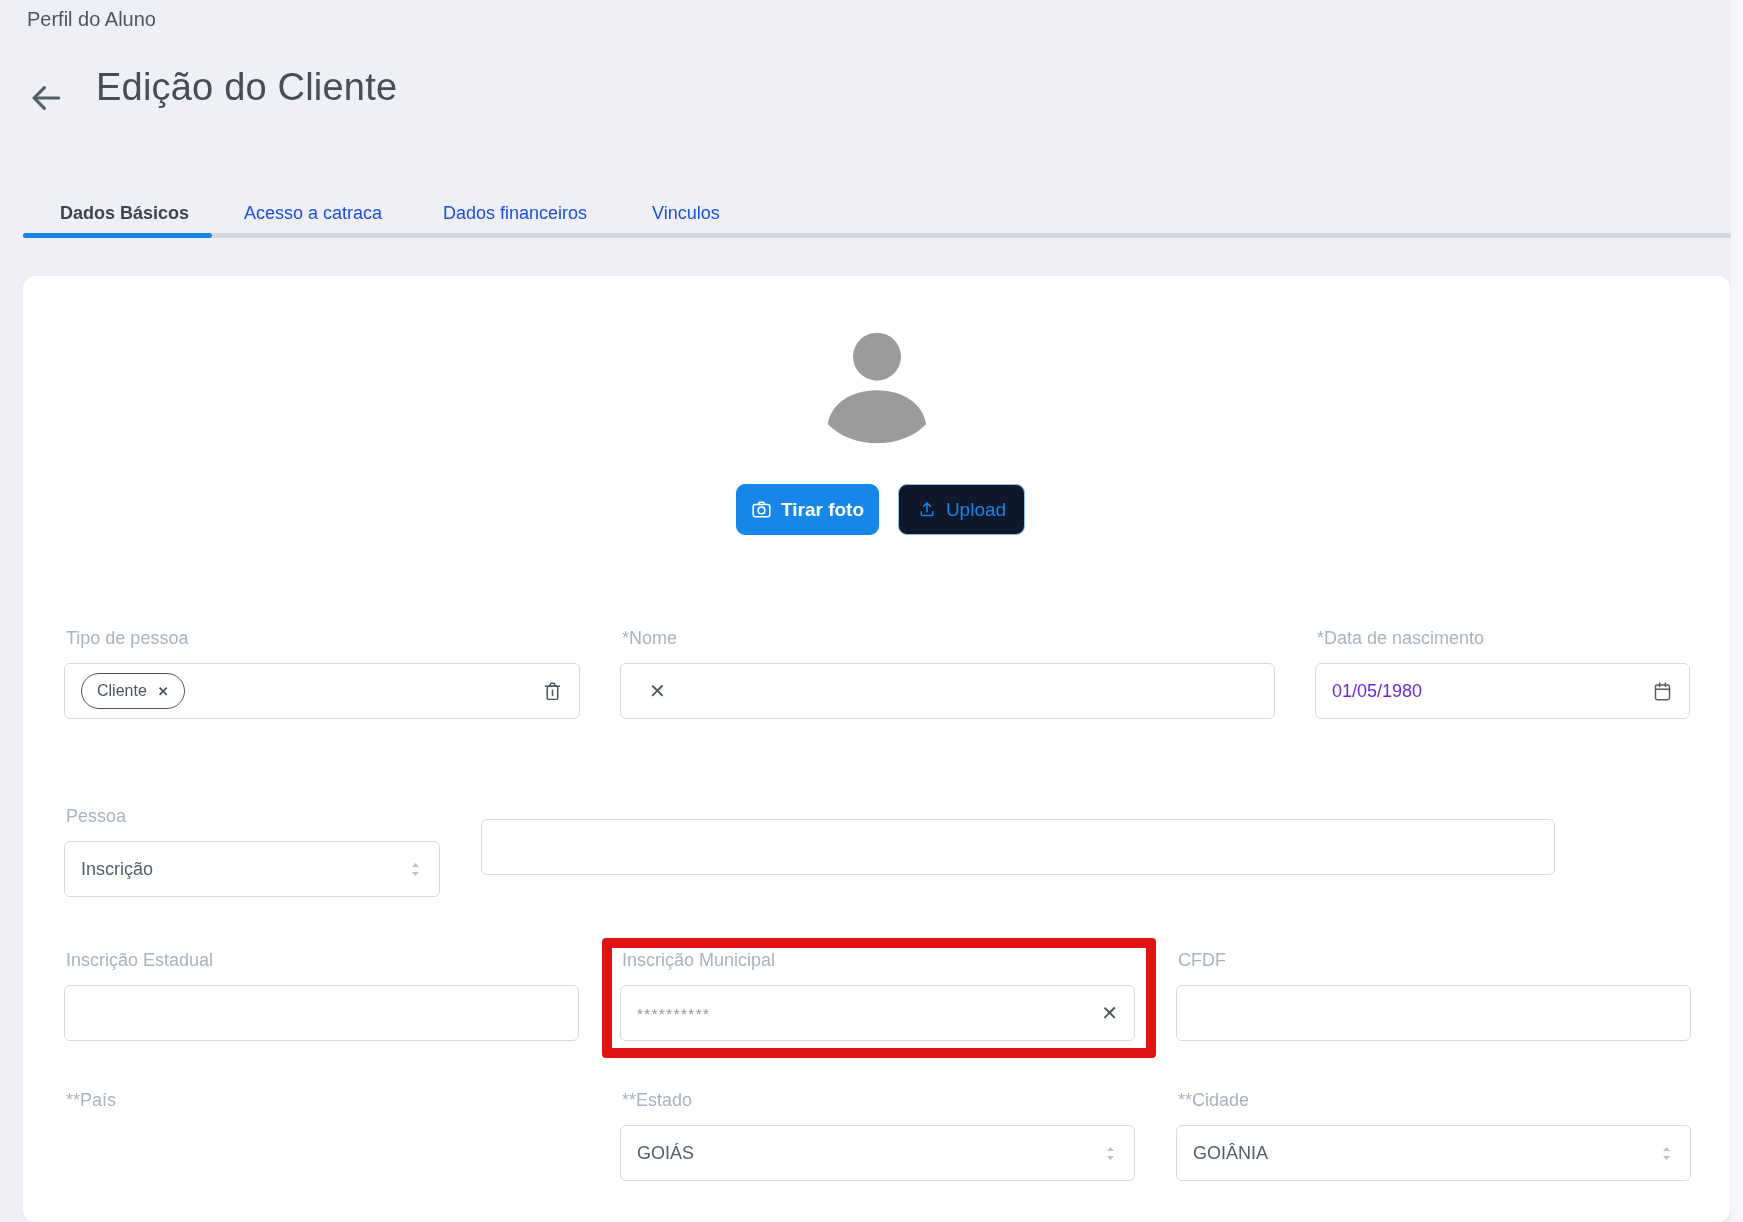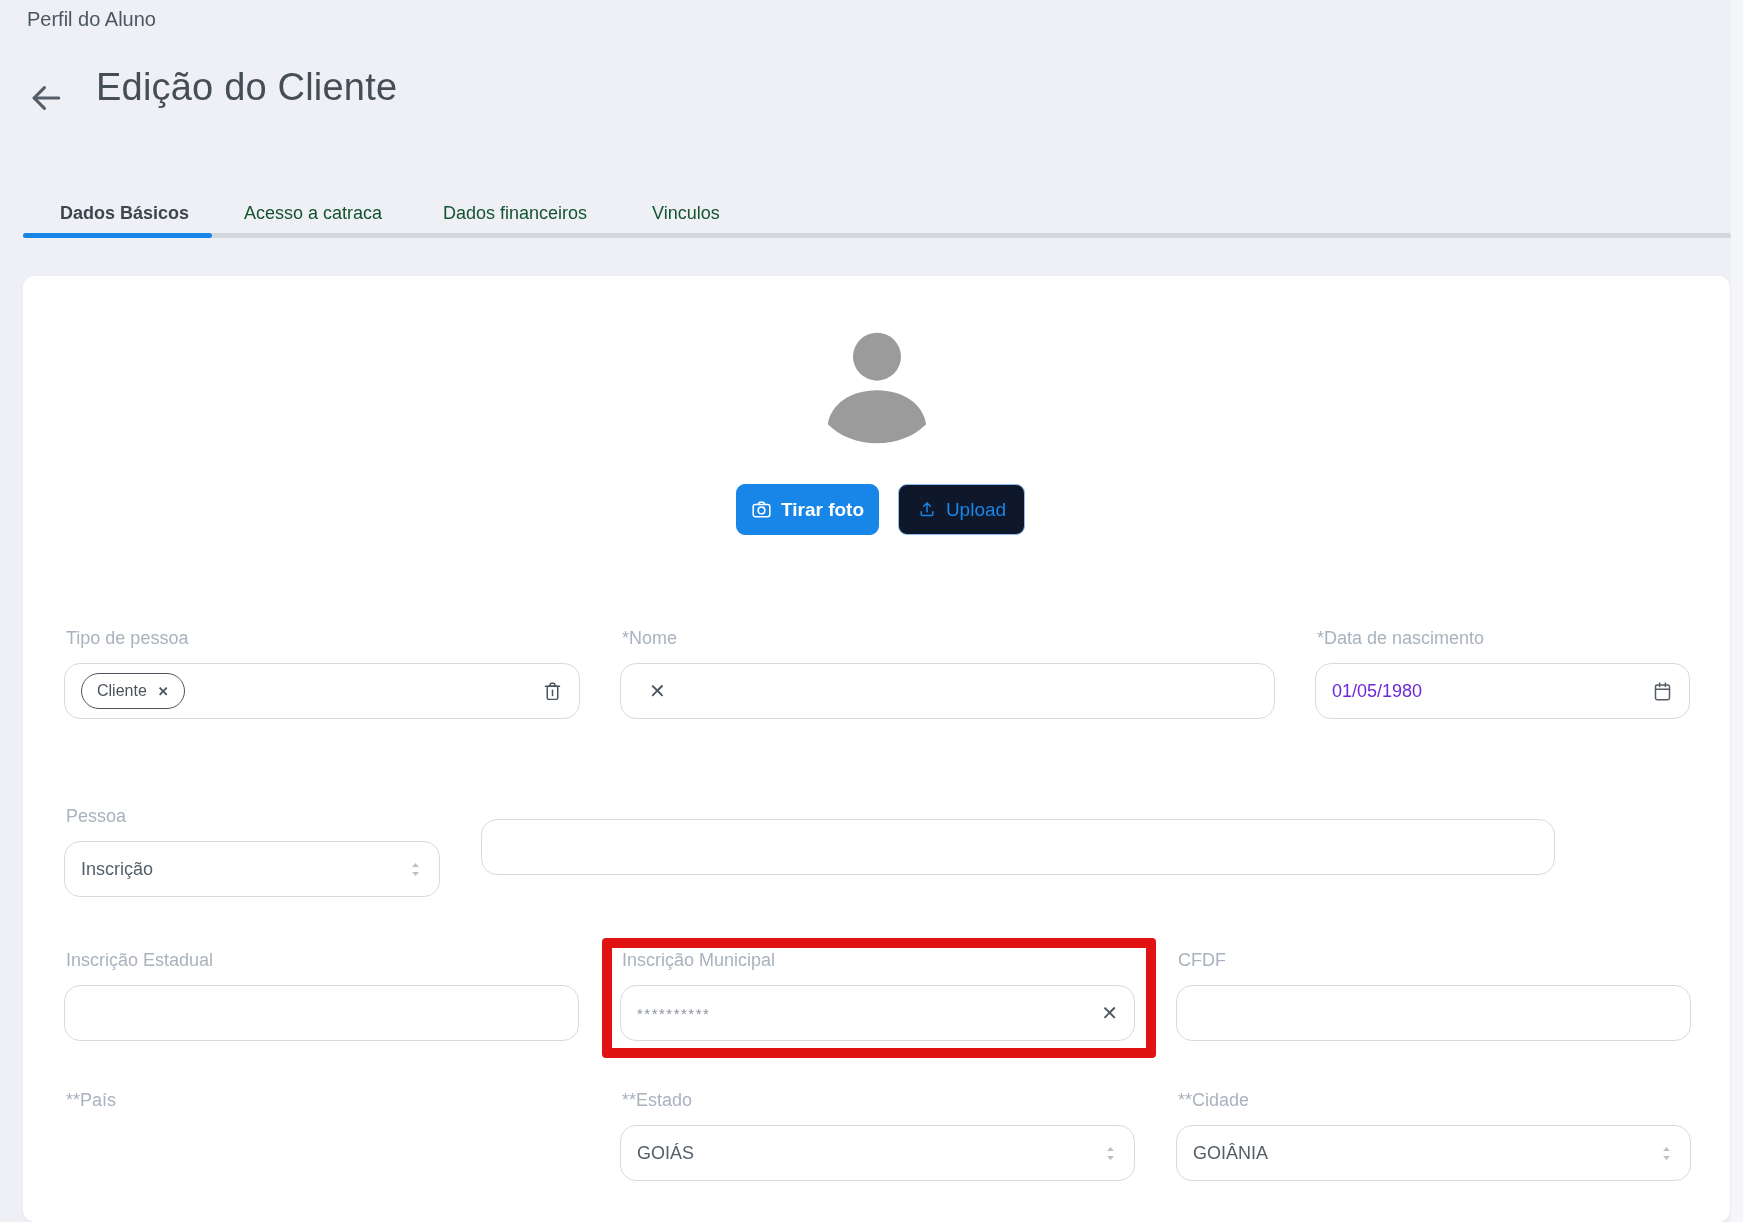--- a/index.html
+++ b/index.html
@@ -15,38 +15,38 @@
     overflow:hidden;
   }
   .screen{position:relative;width:1743px;height:1222px;}
 
   
   .breadcrumb{position:absolute;left:27px;top:8px;font-size:20px;color:#4c5662;}
   .back-btn{position:absolute;left:24px;top:76px;width:44px;height:44px;border:none;background:transparent;cursor:pointer;display:flex;align-items:center;justify-content:center;}
   .page-title{position:absolute;left:96px;top:66px;font-size:38px;font-weight:500;color:#454e57;letter-spacing:.2px;}
 
   
-  .tab{position:absolute;top:199px;height:28px;font-size:18px;color:#14532d;background:transparent;border:none;cursor:pointer;font-family:inherit;white-space:nowrap;}
+  .tab{position:absolute;top:199px;height:28px;font-size:18px;color:#1d4ed8;background:transparent;border:none;cursor:pointer;font-family:inherit;white-space:nowrap;}
   .tab.active{color:#3d464f;font-weight:700;}
   .tab-track{position:absolute;left:23px;top:233px;width:1708px;height:5px;background:#d3d7dd;border-radius:3px;}
   .tab-indicator{position:absolute;left:23px;top:233px;width:189px;height:5px;background:var(--accent);border-radius:3px;}
 
   
   .card{position:absolute;left:23px;top:276px;width:1707px;height:946px;background:#fff;border-radius:12px;box-shadow:0 1px 3px rgba(40,50,70,.05);}
 
   
   .avatar{position:absolute;left:810px;top:317px;width:134px;height:134px;}
   .btn{position:absolute;top:484px;height:51px;border-radius:9px;display:flex;align-items:center;justify-content:center;gap:9px;font-size:19px;cursor:pointer;font-family:inherit;}
   .btn-primary{left:736px;width:143px;background:var(--accent);border:1px solid var(--accent);color:#fff;font-weight:700;}
   .btn-outline{left:898px;width:127px;background:#0f172a;border:1px solid #8cbcf0;color:var(--accent);font-weight:500;}
 
   
   .field{position:absolute;}
   .flabel{display:block;font-size:18px;color:#a9b2bd;margin-left:2px;height:22px;white-space:nowrap;}
-  .fbox{margin-top:13px;height:56px;border:1px solid #d7dbe0;border-radius:16px;background:#fff;display:flex;align-items:center;padding:0 16px;}
+  .fbox{margin-top:13px;height:56px;border:1px solid #d7dbe0;border-radius:6px;background:#fff;display:flex;align-items:center;padding:0 16px;}
   .val{flex:1;min-width:0;border:none;outline:none;background:transparent;font-family:inherit;font-size:18px;color:#545e68;}
   .val.muted{color:#6d28d9;}
   .val.stars{font-size:15px;letter-spacing:1.5px;color:#8a929e;}
   .clear-x{font-size:20px;color:#4e5862;margin-left:12px;cursor:pointer;line-height:1;}
   .icon-right{margin-left:12px;display:flex;align-items:center;cursor:pointer;}
   .sort-arrows{margin-left:12px;display:flex;align-items:center;}
 
   .chip{display:inline-flex;align-items:center;gap:11px;padding:8px 15px;border:1.6px solid #4b545d;border-radius:19px;color:#4b545d;font-size:16px;cursor:pointer;background:#fff;white-space:nowrap;}
   .chip .chip-x{font-size:13px;font-weight:700;cursor:pointer;}
   .spacer{flex:1;}

